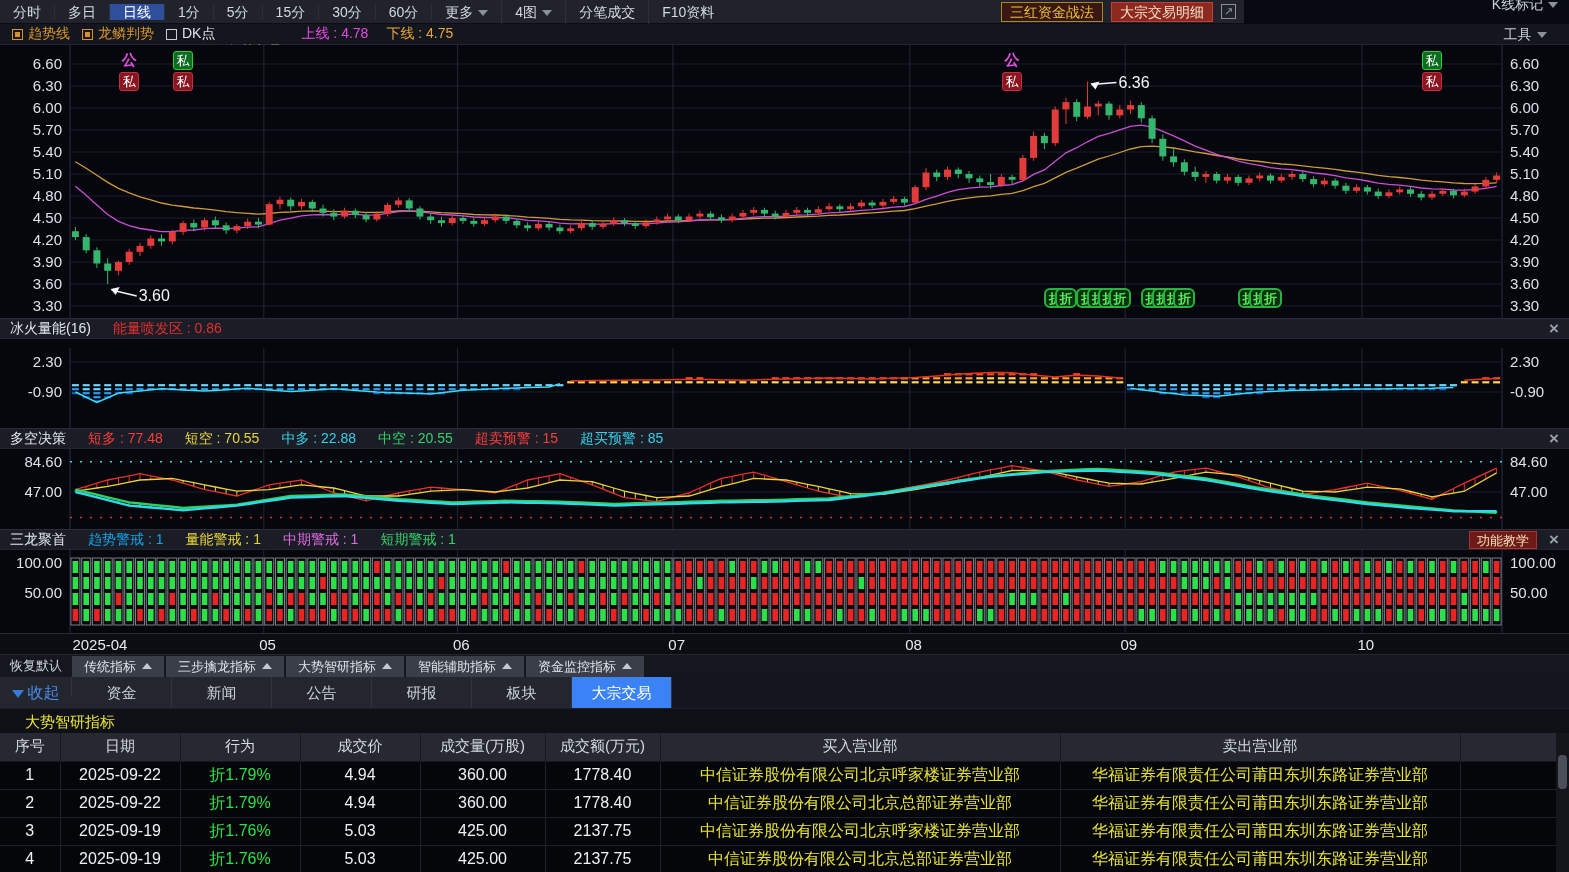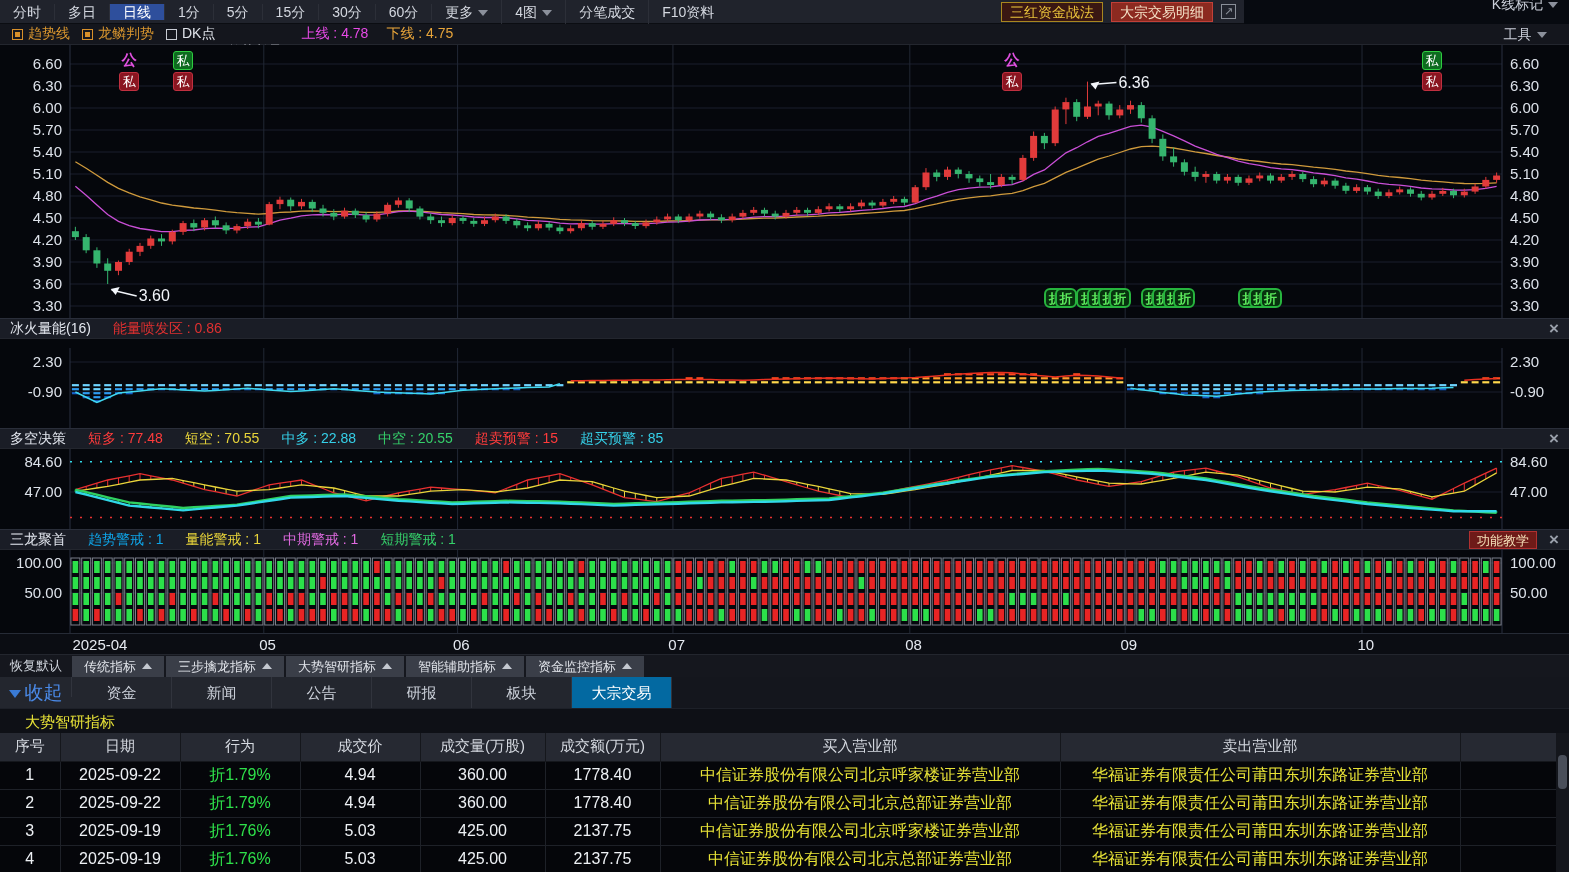--- a/index.html
+++ b/index.html
@@ -52,22 +52,22 @@
 
   
   .indbar { position:absolute; left:0; top:654px; width:1569px; height:23px; background:#15171e; border-top:1px solid #23262e; display:flex; align-items:center; font-size:13px; }
   .reset-btn { color:#cdd2da; padding:0 10px; }
   .igroup { background:#3a3e48; color:#e0e3e9; height:21px; line-height:21px; padding:0 12px; margin-right:2px; display:flex; align-items:center; }
 
   
   .tabs { position:absolute; left:0; top:677px; width:1569px; height:31px; background:#14161d; }
   .tabstrip { position:absolute; left:0; top:0; width:672px; height:31px; background:#23262e; display:flex; }
   .tab { width:100px; height:31px; line-height:31px; text-align:center; font-size:15px; color:#ccd1da; border-right:1px solid #31343d; }
-  .tab.active { background:#0369a1; color:#ffffff; }
-  .collapse { width:72px; height:20px; line-height:31px; color:#4a8ae8; font-size:19px; text-align:center; border-right:1px solid #31343d; }
+  .tab.active { background:#3b82f6; color:#ffffff; }
+  .collapse { width:72px; height:20px; line-height:31px; color:#4a8ae8; font-size:16px; text-align:center; border-right:1px solid #31343d; }
   .tri-down-hollow { display:inline-block; width:0; height:0; border-left:6px solid transparent; border-right:6px solid transparent; border-top:8px solid #3a7bd5; margin-right:4px; vertical-align:middle; }
 
   
   .tbl-title { position:absolute; left:0; top:708px; width:1569px; height:25px; background:#0e1016; color:#e8e337; font-size:15px; line-height:25px; padding-left:25px; border-top:1px solid #1d2028; }
   .btable { position:absolute; left:0; top:733px; width:1556px; border-collapse:collapse; table-layout:fixed; font-size:15px; }
   .btable th { background:#262932; color:#d5d9e0; font-weight:normal; height:28px; border-right:1px solid #15171c; border-bottom:1px solid #15171c; }
   .btable td { background:#05060a; color:#eef1f5; text-align:center; height:28px; border-right:1px solid #1e2128; border-bottom:1px solid #1e2128; font-size:16px; white-space:nowrap; overflow:hidden; }
   td.act { color:#2ee04a; }
   td.dept { color:#e8e337; }
   .vscroll { position:absolute; right:0; top:733px; width:13px; height:139px; background:#14161c; }

